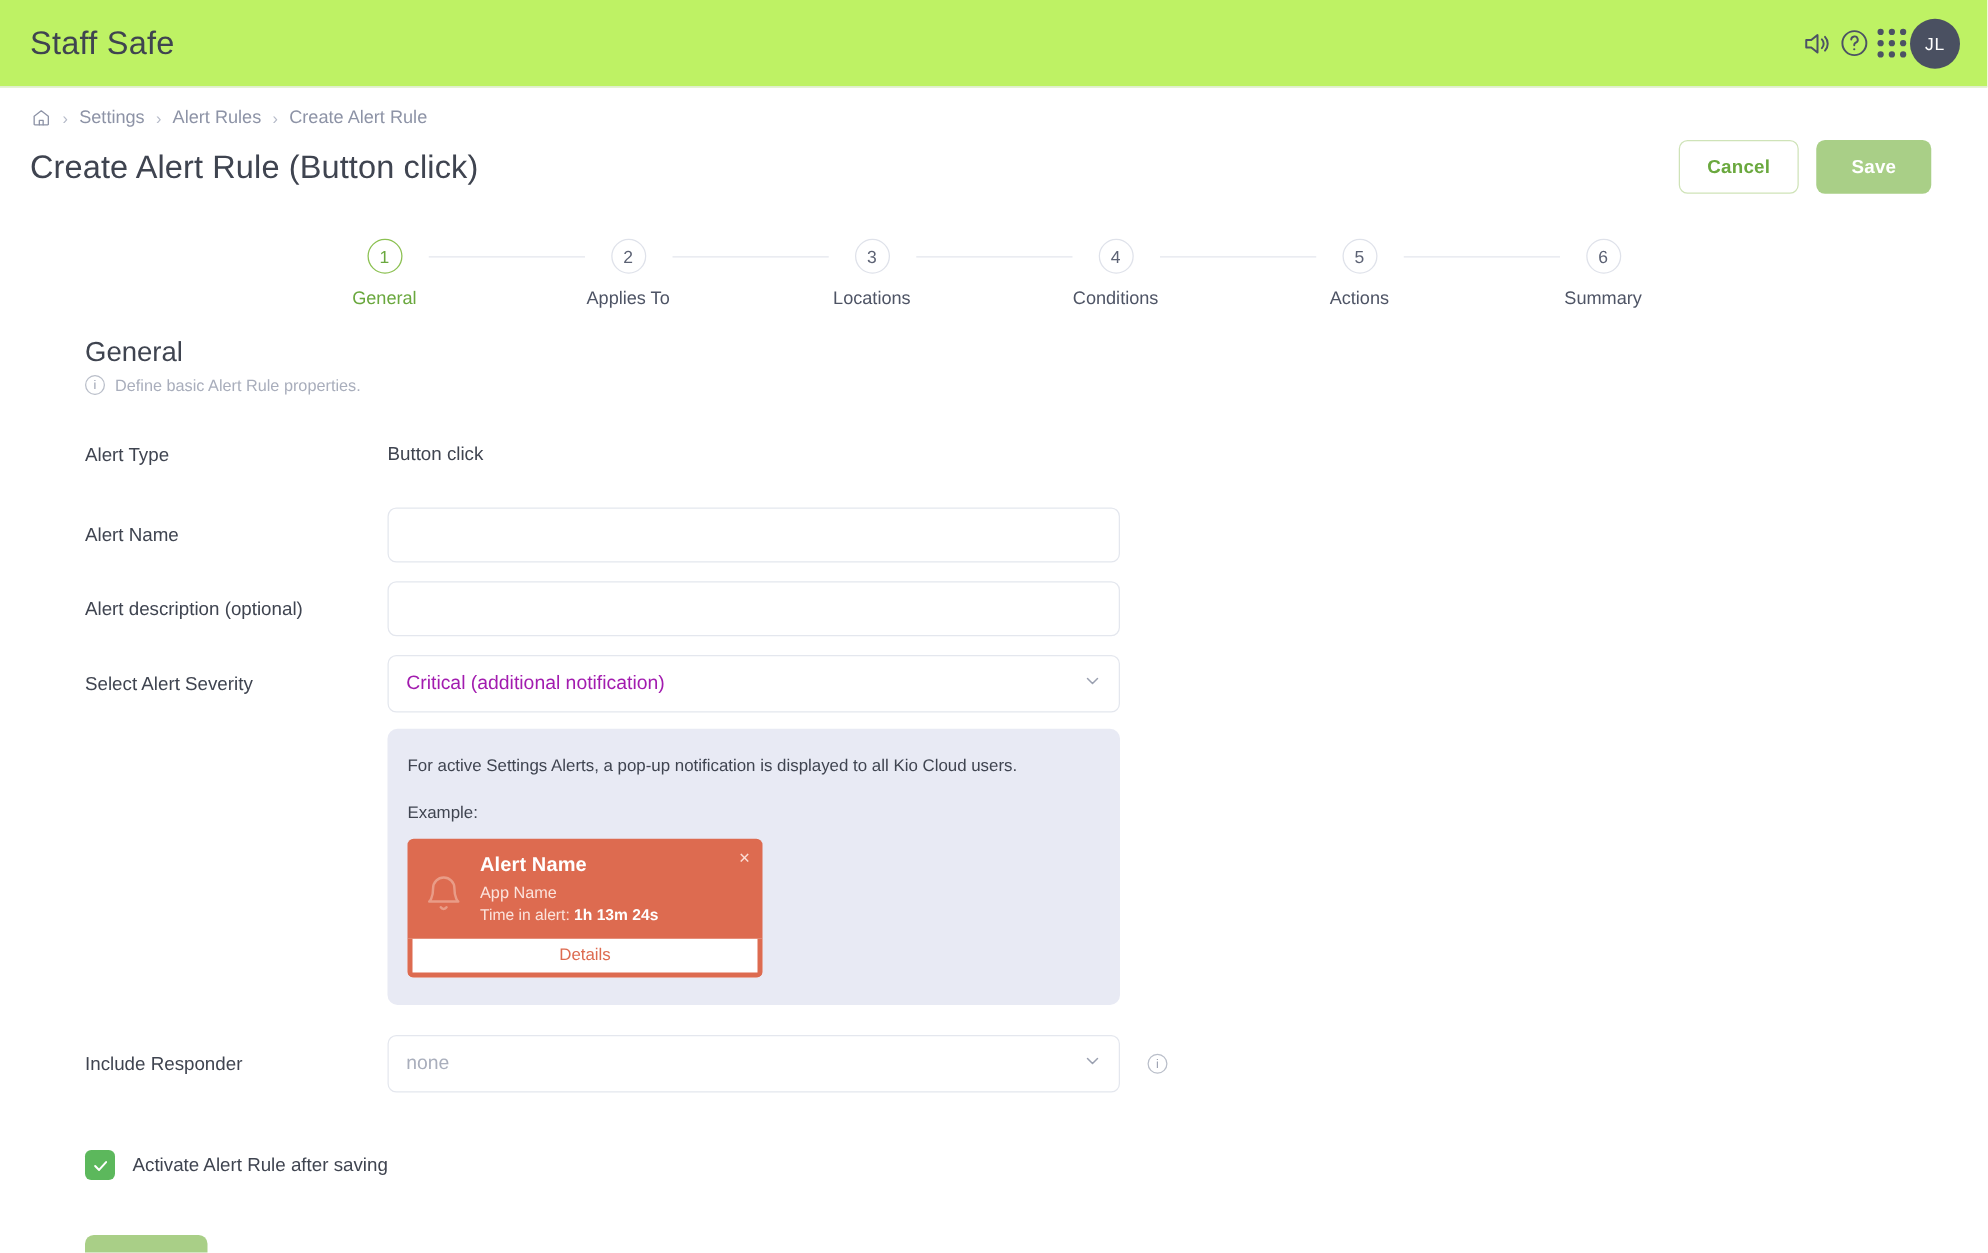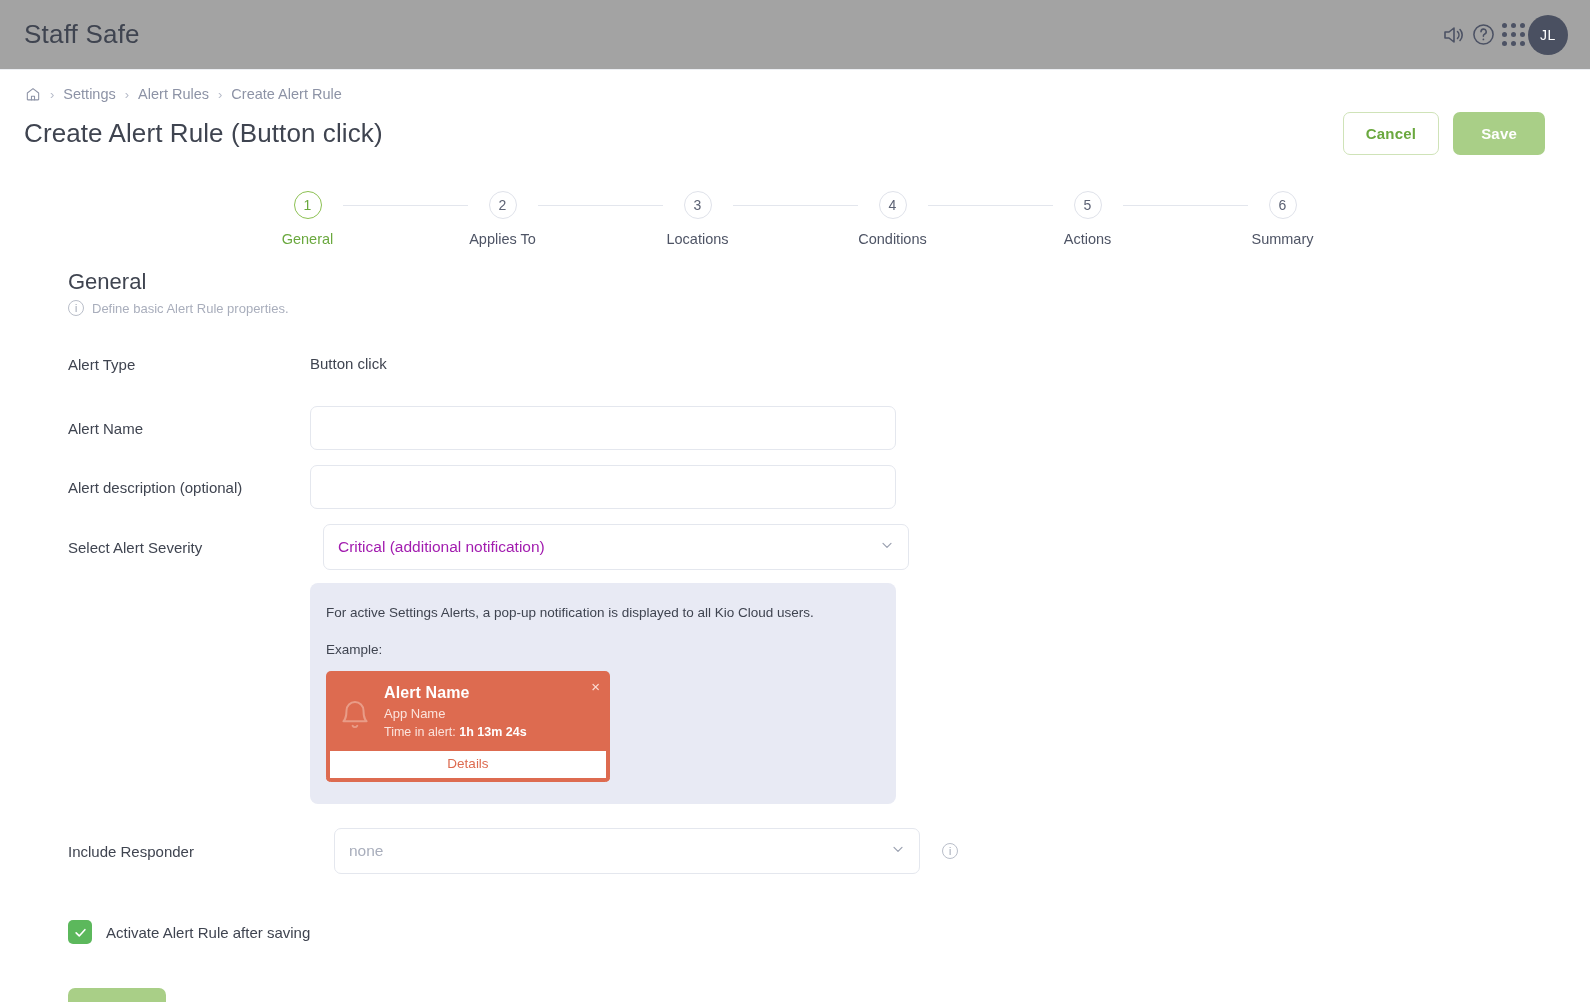--- a/index.html
+++ b/index.html
@@ -14,21 +14,21 @@
   }
 
   
   .topbar {
     height: 70px;
     display: flex;
     align-items: center;
     justify-content: space-between;
     padding: 0 22px 0 24px;
     border-bottom: 1px solid #eceef2;
-    background: #a3a3a3;
+    background: #bef264;
   }
   .app-title {
     font-size: 26px;
     font-weight: 400;
     color: #3f4450;
     letter-spacing: 0.2px;
   }
   .topbar-right {
     display: flex;
     align-items: center;
@@ -439,21 +439,21 @@
       </div>
     </div>
 
     <div class="form-row" style="margin-top:15px;">
       <div class="form-label">Alert description (optional)</div>
       <div class="form-field">
         <input class="text-input" type="text" value="" style="">
       </div>
     </div>
 
-    <div class="form-row" style="margin-top:15px;gap:13px;">
+    <div class="form-row" style="margin-top:15px;">
       <div class="form-label">Select Alert Severity</div>
       <div class="form-field">
         <div class="select-wrap">
           <div class="select-box">
             <span class="select-value critical">Critical (additional notification)</span>
           </div>
           <span class="chev">
             <svg width="16" height="16" viewBox="0 0 24 24" fill="none" stroke="currentColor" stroke-width="1.8" stroke-linecap="round" stroke-linejoin="round">
               <polyline points="6,9.5 12,15.5 18,9.5"></polyline>
             </svg>
@@ -483,21 +483,21 @@
                 <div class="toast-app">App Name</div>
                 <div class="toast-time"><span>Time in alert: </span><b>1h 13m 24s</b></div>
               </div>
             </div>
             <div class="toast-details">Details</div>
           </div>
         </div>
       </div>
     </div>
 
-    <div class="form-row" style="margin-top:24px;gap:24px;">
+    <div class="form-row" style="margin-top:24px;">
       <div class="form-label">Include Responder</div>
       <div class="form-field" style="display:flex;align-items:center;">
         <div class="select-wrap">
           <div class="select-box">
             <span class="select-value placeholder">none</span>
           </div>
           <span class="chev">
             <svg width="16" height="16" viewBox="0 0 24 24" fill="none" stroke="currentColor" stroke-width="1.8" stroke-linecap="round" stroke-linejoin="round">
               <polyline points="6,9.5 12,15.5 18,9.5"></polyline>
             </svg>

